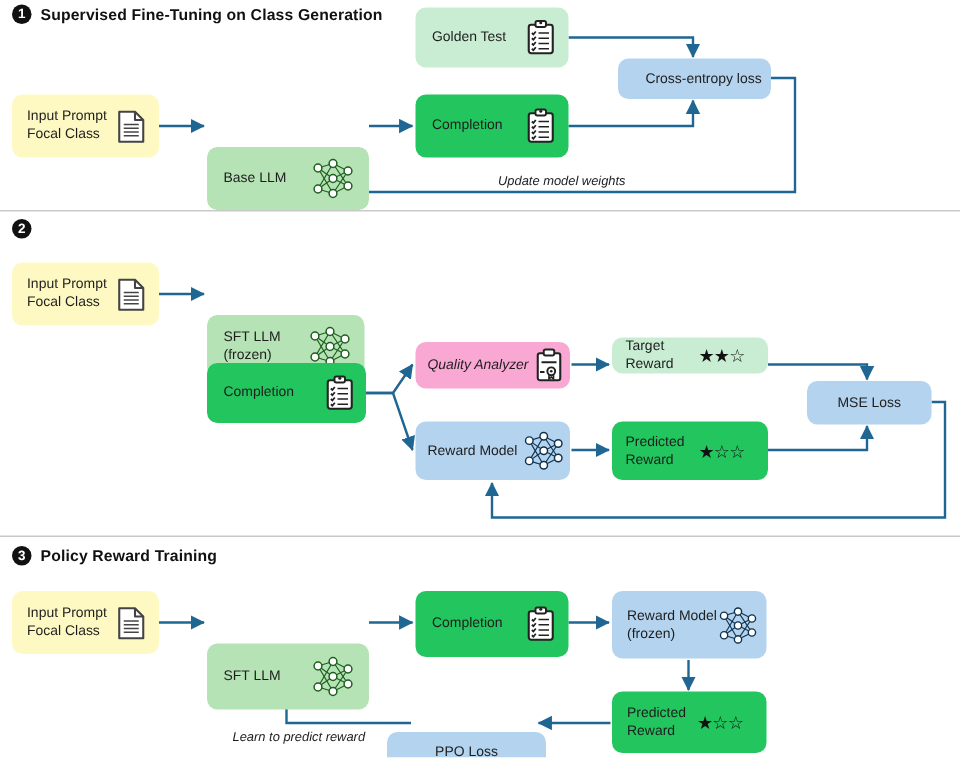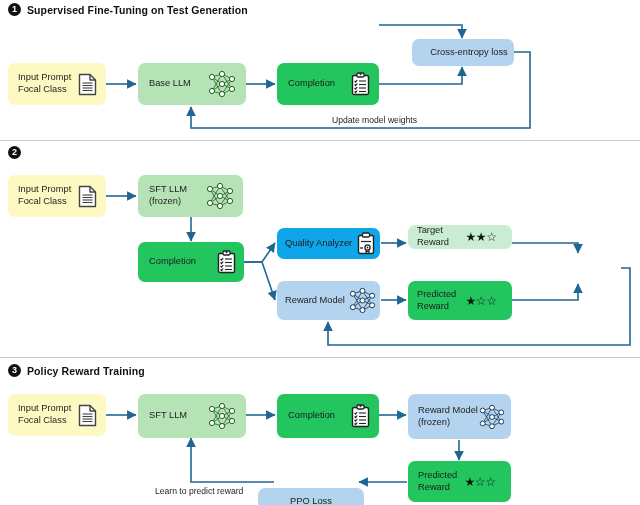--- a/index.html
+++ b/index.html
@@ -64,34 +64,35 @@
     white-space: pre-line;
   }
   .node.center .label { text-align: center; width: 100%; }
   .node .gfx {
     position: absolute;
     display: flex;
     align-items: center;
     justify-content: center;
   }
   .gray  { background: #fef9c3; }
-  .green { background: #b6e3b6; }
+  .green { background: #b6e3b6; margin-top: 35px; }
   .mint  { background: #c9edd2; }
   .yellow{ background: #22c55e; }
   .blue  { background: #b3d3ef; }
-  .pink  { background: #0ea5e9; }
+  .pink  { background: #f9a8d4; font-style: italic; }
   .stars {
     font-size: 12px;
     letter-spacing: -0.5px;
     color: #111111;
     line-height: 1;
   }
   .ann {
     position: absolute;
     font-size: 8.6px;
+    font-style: italic;
     color: #1d1d1d;
     white-space: nowrap;
   }
   svg.wires {
     position: absolute;
     left: 0; top: 0;
     width: 640px; height: 505px;
     pointer-events: none;
   }
   .wire { stroke: #1f6692; stroke-width: 1.6; fill: none; }
@@ -144,21 +145,21 @@
 
     <path class="wire" d="M459,440 L459,460" marker-end="url(#ah)"></path>
 
     <path class="wire" d="M407,482 L359,482" marker-end="url(#ah)"></path>
 
     <path class="wire" d="M274,482 L191,482 L191,438" marker-end="url(#ah)"></path>
   </svg>
 
   <div class="sec-head" style="left:8px; top:3px;">
     <span class="sec-num">1</span>
-    <span class="sec-title">Supervised Fine-Tuning on Test Generation</span>
+    <span class="sec-title">Supervised Fine-Tuning on Class Generation</span>
   </div>
 
   <div class="node gray" style="left:8px; top:63px; width:98px; height:42px; padding-left:10px;">
     <span class="label">Input Prompt
 Focal Class</span>
     <span class="gfx" style="right:8px; top:0; bottom:0; width:22px;">
       <svg width="19" height="23" viewBox="0 0 19 23">
         <path d="M1.5,1.5 L12,1.5 L17.5,7 L17.5,21.5 L1.5,21.5 Z" fill="#ffffff" stroke="#444" stroke-width="1.4" stroke-linejoin="round"></path>
         <path d="M12,1.5 L12,7 L17.5,7" fill="none" stroke="#444" stroke-width="1.4" stroke-linejoin="round"></path>
         <g stroke="#444" stroke-width="1.1">
@@ -218,20 +219,42 @@
         <g stroke="#222" stroke-width="1.2" fill="none">
           <path d="M3.6,9 L4.6,10 L6.2,8"></path>
             <path d="M3.6,12.5 L4.6,13.5 L6.2,11.5"></path>
           <path d="M3.6,16 L4.6,17 L6.2,15"></path>
             <path d="M3.6,19.5 L4.6,20.5 L6.2,18.5"></path>
         </g>
       </svg>
     </span>
   </div>
 
+  <div class="node mint" style="left:277px; top:5px; width:102px; height:40px; padding-left:11px;">
+    <span class="label">Golden Test</span>
+    <span class="gfx" style="right:8px; top:0; bottom:0; width:22px;">
+      <svg width="19" height="24" viewBox="0 0 19 24">
+        <rect x="1.5" y="3.5" width="16" height="19" rx="1.6" fill="#fff" stroke="#222" stroke-width="1.4"></rect>
+        <rect x="6" y="1" width="7" height="4" rx="1.2" fill="#fff" stroke="#222" stroke-width="1.3"></rect>
+        <circle cx="9.5" cy="2.2" r="1" fill="#222"></circle>
+        <g stroke="#222" stroke-width="1.1">
+          <line x1="8" y1="9" x2="15" y2="9"></line>
+            <line x1="8" y1="12.5" x2="15" y2="12.5"></line>
+          <line x1="8" y1="16" x2="15" y2="16"></line>
+            <line x1="8" y1="19.5" x2="15" y2="19.5"></line>
+        </g>
+        <g stroke="#222" stroke-width="1.2" fill="none">
+          <path d="M3.6,9 L4.6,10 L6.2,8"></path>
+            <path d="M3.6,12.5 L4.6,13.5 L6.2,11.5"></path>
+          <path d="M3.6,16 L4.6,17 L6.2,15"></path>
+            <path d="M3.6,19.5 L4.6,20.5 L6.2,18.5"></path>
+        </g>
+      </svg>
+    </span>
+  </div>
 
   <div class="node blue center" style="left:412px; top:39px; width:102px; height:27px; justify-content:center;padding-left:12px;">
     <span class="label">Cross-entropy loss</span>
   </div>
 
   <div class="ann" style="left:332px; top:115px;">Update model weights</div>
 
   <div class="divider" style="top:140px;"></div>
 
   <div class="sec-head" style="left:8px; top:146px;">
@@ -361,20 +384,23 @@
 Reward</span>
     <span class="stars gfx" style="right:10px; top:0; bottom:0; width:42px;">★★☆</span>
   </div>
 
   <div class="node yellow" style="left:408px; top:281px; width:104px; height:39px; padding-left:9px;">
     <span class="label">Predicted
 Reward</span>
     <span class="stars gfx" style="right:10px; top:0; bottom:0; width:42px;">★☆☆</span>
   </div>
 
+  <div class="node blue center" style="left:538px; top:254px; width:83px; height:29px; justify-content:center;">
+    <span class="label">MSE Loss</span>
+  </div>
 
 
   <div class="divider" style="top:357px;"></div>
 
   <div class="sec-head" style="left:8px; top:364px;">
     <span class="sec-num">3</span>
     <span class="sec-title">Policy Reward Training</span>
   </div>
 
   <div class="node gray" style="left:8px; top:394px; width:98px; height:42px; padding-left:10px;">

